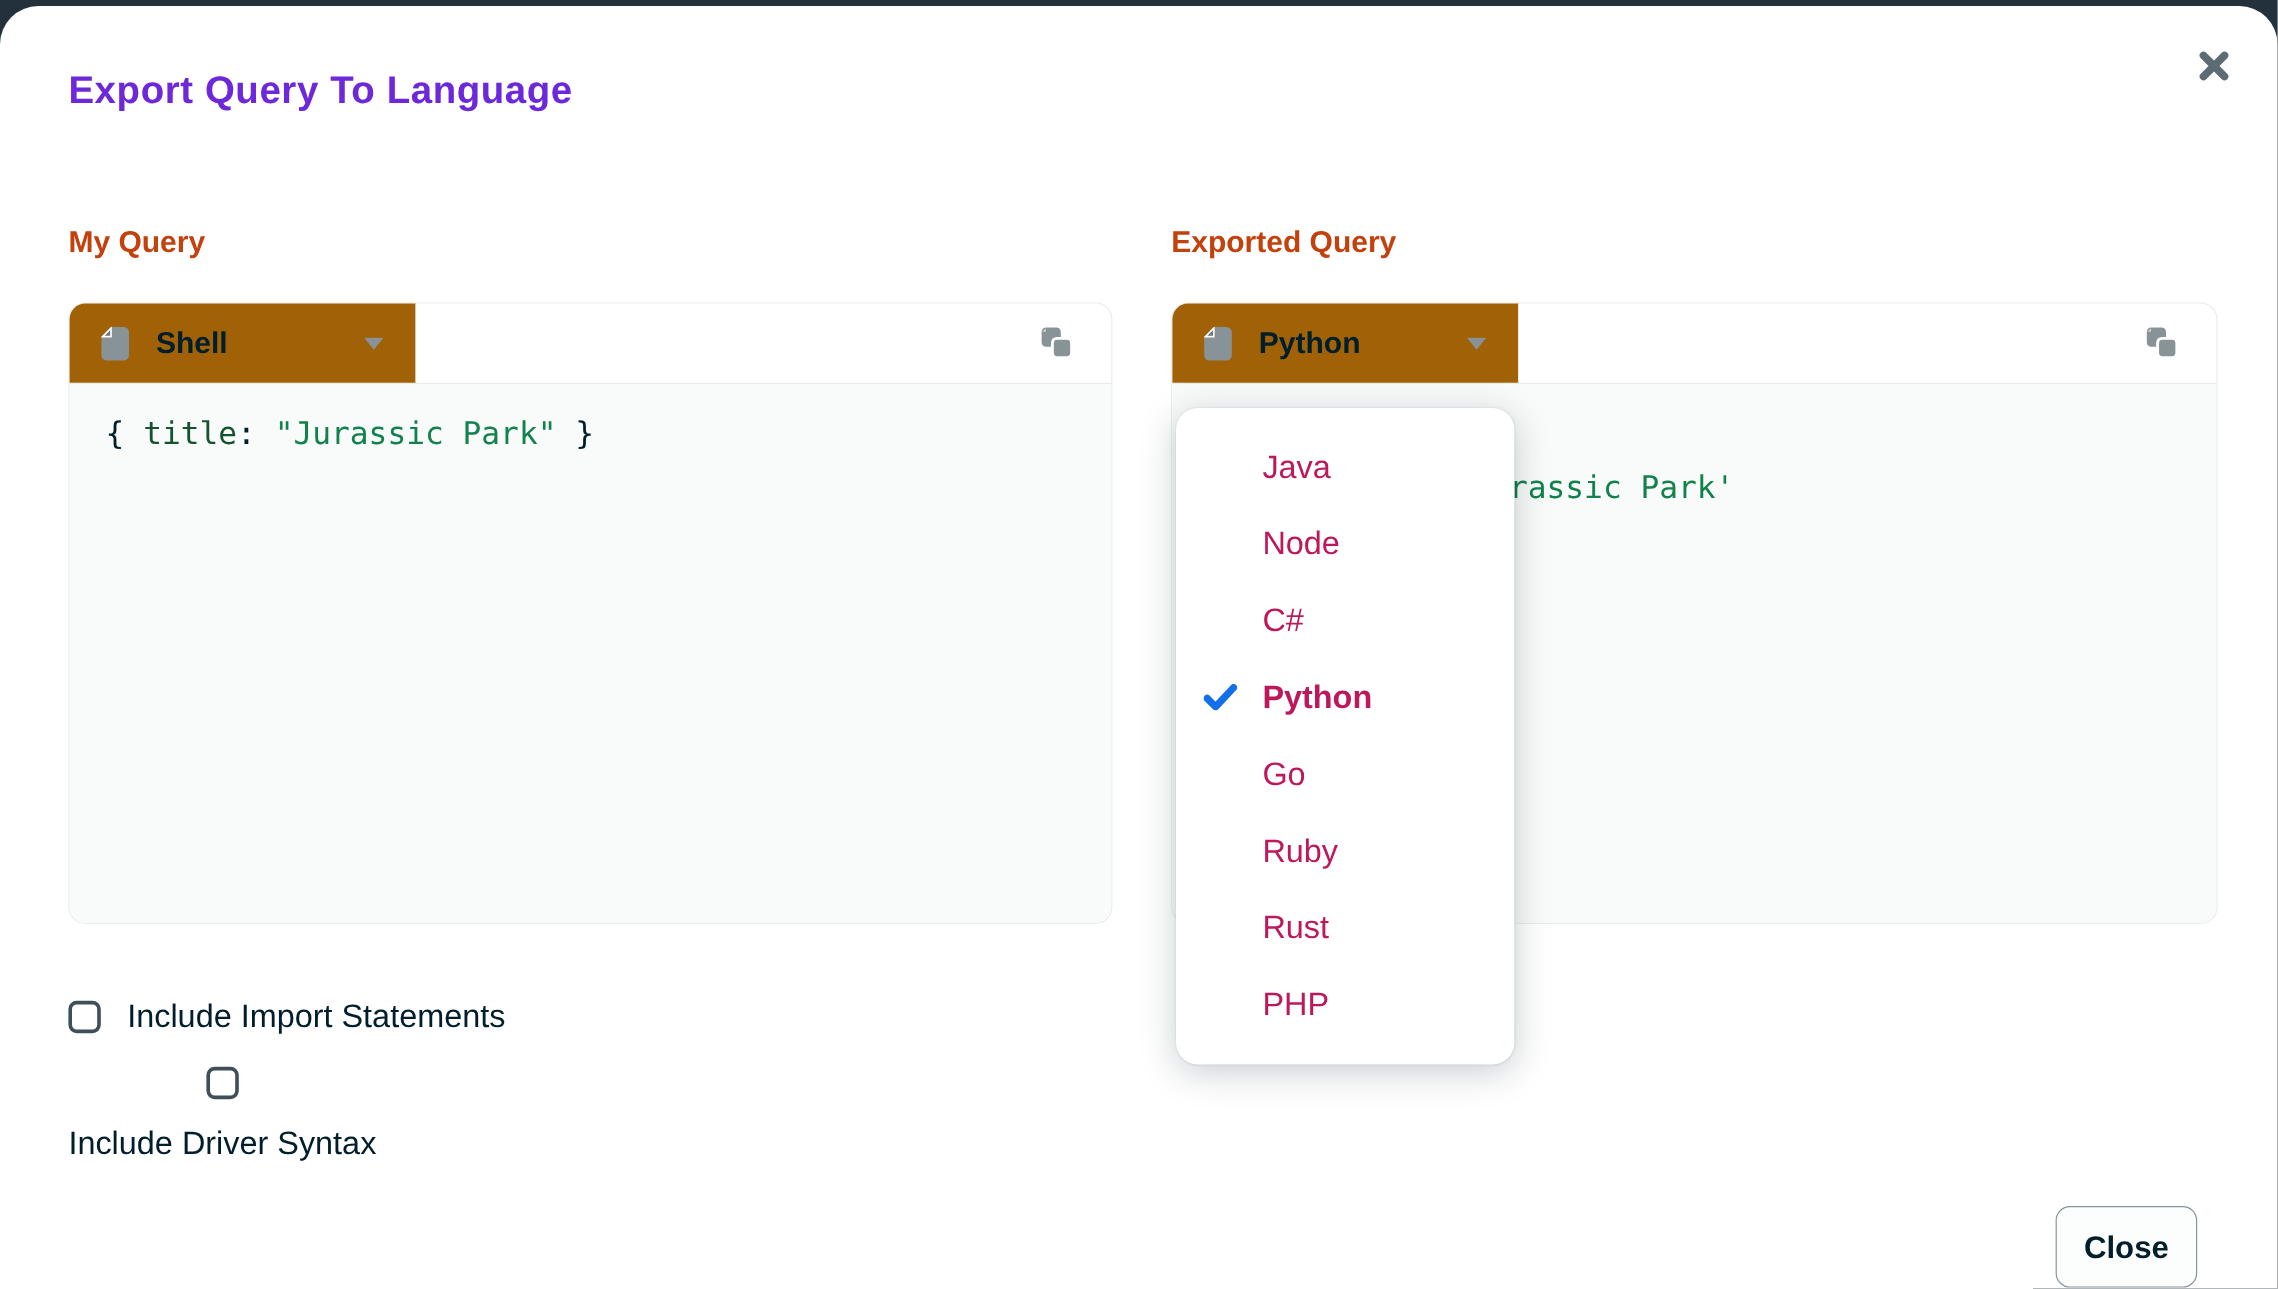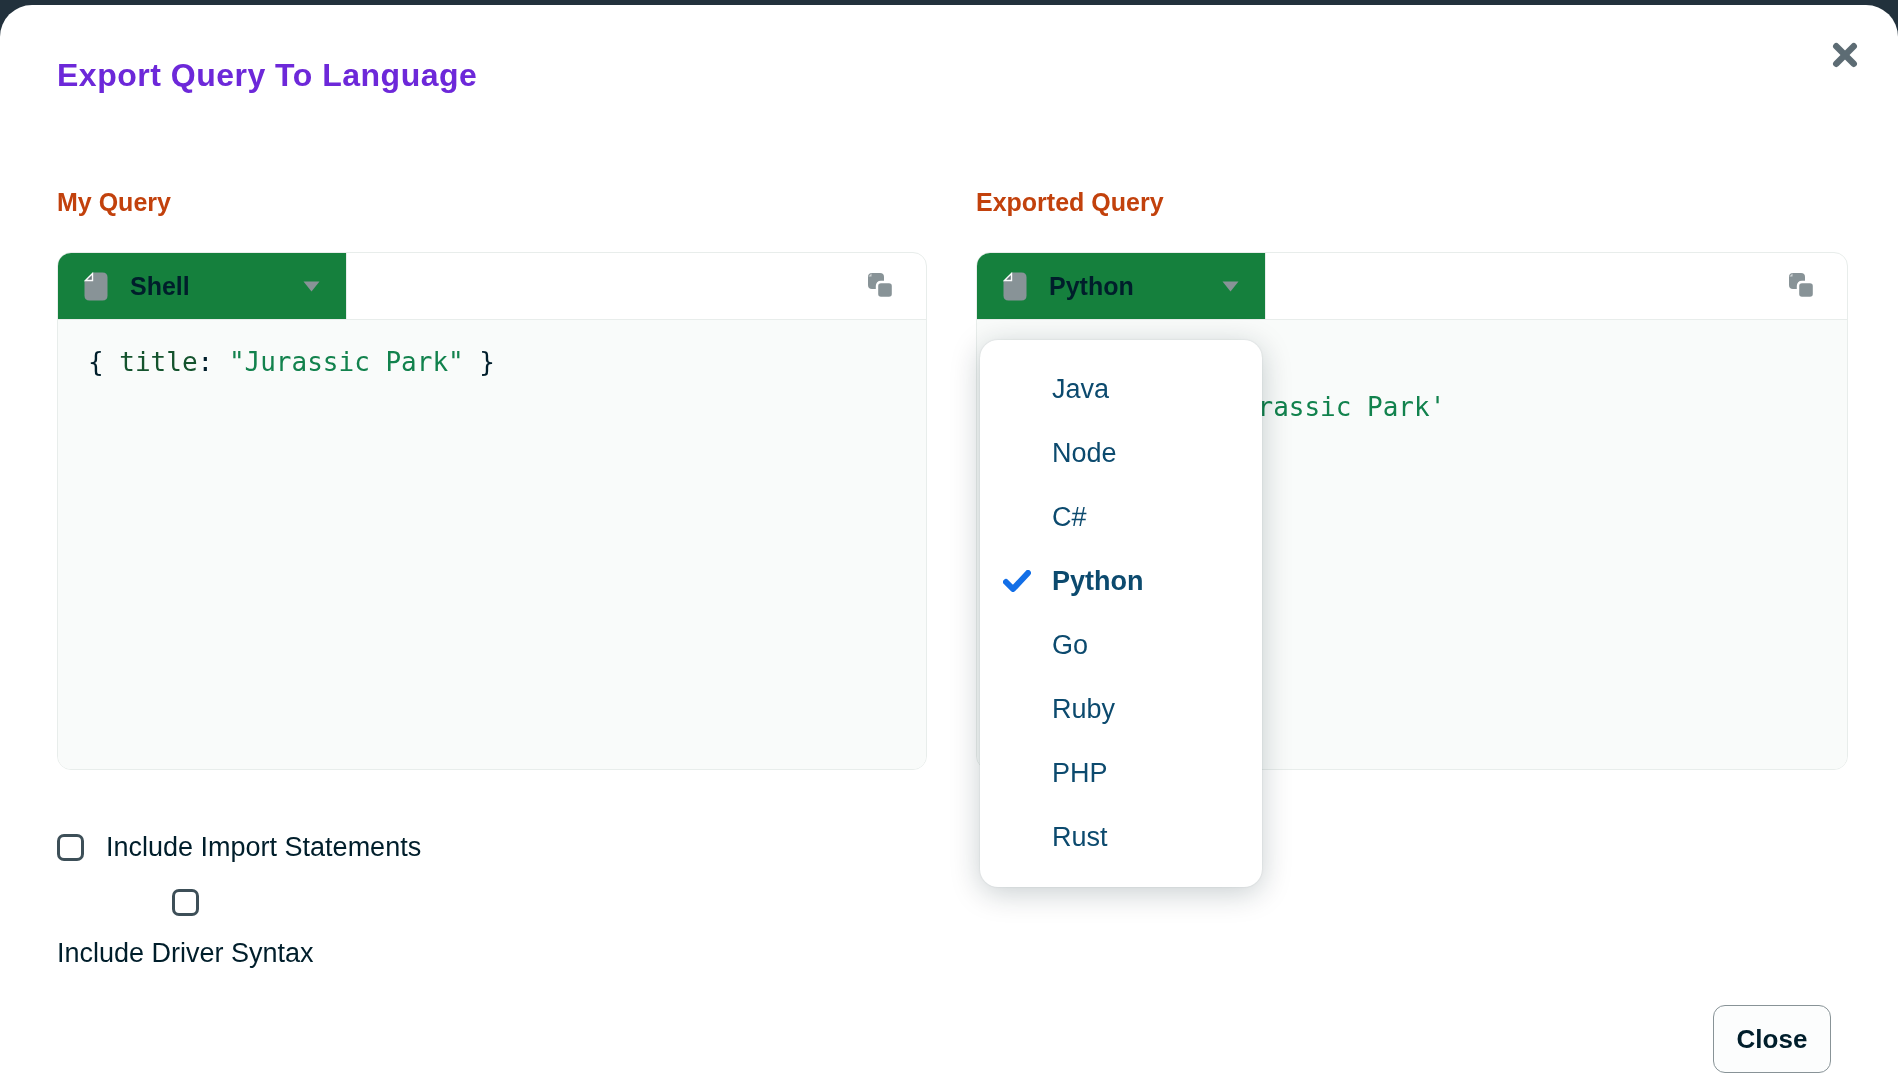--- a/index.html
+++ b/index.html
@@ -55,21 +55,21 @@
 
   .panel-header {
     position: relative;
     height: 67px;
     border-bottom: 1px solid #E8EDEB;
     display: flex;
     align-items: stretch;
   }
   .lang-dropdown {
     width: 289px;
-    background: #15803d;
+    background: #a16207;
     border-right: 1px solid #E8EDEB;
     border-radius: 13px 0 0 0;
     display: flex;
     align-items: center;
     padding: 0 26px 0 26px;
     gap: 22px;
     cursor: pointer;
   }
   .lang-dropdown .label {
     font-size: 25px;
@@ -119,21 +119,21 @@
     gap: 20px;
     cursor: pointer;
   }
   .menu-item .check-slot {
     width: 30px; height: 30px;
     flex: 0 0 30px;
     display: flex; align-items: center; justify-content: center;
   }
   .menu-item .mi-label {
     font-size: 27px;
-    color: #0c4a6e;
+    color: #be185d;
     font-weight: 400;
     text-align: right;
   }
   .menu-item.selected .mi-label { font-weight: 700; }
 
   .checkbox-row {
     position: absolute;
     left: 57px;
     display: flex;
     align-items: center;
@@ -261,25 +261,25 @@
     <div class="menu-item">
       <span class="check-slot"></span>
       <span class="mi-label">Go</span>
     </div>
     <div class="menu-item">
       <span class="check-slot"></span>
       <span class="mi-label">Ruby</span>
     </div>
     <div class="menu-item">
       <span class="check-slot"></span>
+      <span class="mi-label">Rust</span>
+    </div>
+    <div class="menu-item">
+      <span class="check-slot"></span>
       <span class="mi-label">PHP</span>
-    </div>
-    <div class="menu-item">
-      <span class="check-slot"></span>
-      <span class="mi-label">Rust</span>
     </div>
   </div>
 
   <div class="checkbox-row row1">
     <span class="checkbox-box"></span>
     <span class="checkbox-label">Include Import Statements</span>
   </div>
   <div class="checkbox-row row2">
     <span class="checkbox-box"></span>
     <span class="checkbox-label">Include Driver Syntax</span>

